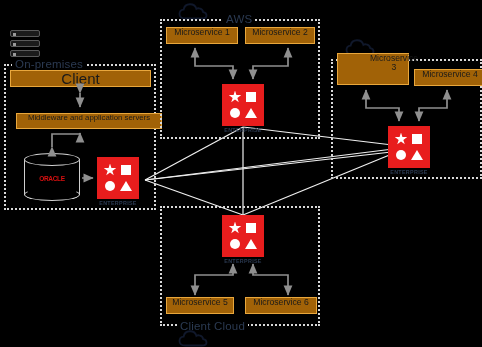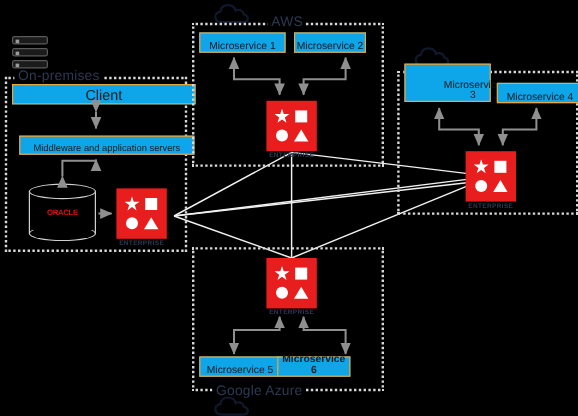--- a/index.html
+++ b/index.html
@@ -7,23 +7,23 @@
        font-family:"Liberation Sans", sans-serif;
        -webkit-font-smoothing:antialiased;}
   #stage{position:relative;width:482px;height:347px;background:#000;}
 
   
   .zone{position:absolute;border:2px dotted #d8d8d8;box-sizing:border-box;}
   .zone-label{position:absolute;color:#2b3a52;font-size:11.5px;
               letter-spacing:.2px;background:#000;padding:0 3px;white-space:nowrap;}
 
   
-  .msbox{position:absolute;box-sizing:border-box;background:#0ea5e9;
+  .msbox{position:absolute;box-sizing:border-box;background:#a16207;
          border:1.5px solid #e9a73c;color:#1a1a1a;font-size:8.6px;
-         display:flex;align-items:flex-end;justify-content:center;
+         display:flex;align-items:flex-start;justify-content:center;
          text-align:center;line-height:1.05;}
 
   .entbox{position:absolute;background:#e81d1d;box-sizing:border-box;}
   .entbox .grid{position:absolute;inset:0;display:grid;
         grid-template-columns:1fr 1fr;grid-template-rows:1fr 1fr;
         place-items:center;padding:5px;}
   .ent-label{position:absolute;left:50%;transform:translateX(-50%);
         top:100%;margin-top:1px;color:#2b3a52;font-size:5.4px;
         letter-spacing:.3px;white-space:nowrap;font-weight:bold;}
 
@@ -82,21 +82,21 @@
 
   <div class="servers" style="left:10px;top:30px;width:30px;">
     <div class="srv"></div>
       <div class="srv"></div>
       <div class="srv"></div>
   </div>
 
   <div class="zone" style="left:4px;top:64px;width:152px;height:146px;"></div>
   <div class="zone-label" style="left:12px;top:58px;">On-premises</div>
 
-  <div class="msbox" style="left:10px;top:70px;width:153px;height:17px;font-size:12px;">
+  <div class="msbox" style="left:10px;top:70px;width:141px;height:17px;font-size:15px;">
     <span>Client</span>
   </div>
 
   <div class="msbox" style="left:16px;top:113px;width:146px;height:16px;font-size:7.8px;">
     <span>Middleware and application servers</span>
   </div>
 
   <div class="db" style="left:24px;top:153px;width:56px;height:48px;">
     <div class="body"></div>
     <div class="bot"></div>
@@ -116,21 +116,21 @@
 
   <svg class="cloudicon" style="left:178px;top:2px;width:30px;height:18px;" viewBox="0 0 40 24">
     <path d="M10 22 Q2 22 2 16 Q2 11 7.5 10.3 Q8.5 3 16 3 Q23 3 24.5 9.2 Q26 8 28.5 8.4 Q33 9 33.5 13.4 Q38 14 38 18 Q38 22 32 22 Z" fill="none" stroke="#10182b" stroke-width="2.4"></path>
   </svg>
   <div class="zone" style="left:160px;top:19px;width:160px;height:120px;"></div>
   <div class="zone-label" style="left:175px;top:13px;margin-left:48px;">AWS</div>
 
   <div class="msbox" style="left:166px;top:27px;width:72px;height:17px;">
     <span>Microservice 1</span>
   </div>
-  <div class="msbox" style="left:245px;top:27px;width:60px;height:17px;">
+  <div class="msbox" style="left:245px;top:27px;width:70px;height:17px;">
     <span>Microservice 2</span>
   </div>
 
   <div class="entbox" style="left:222px;top:84px;width:42px;height:42px;">
     <div class="grid">
       <span class="g-star"></span>
       <span class="g-sq"></span>
       <span class="g-cir"></span>
       <span class="g-tri"></span>
     </div>
@@ -154,39 +154,39 @@
     <div class="grid">
       <span class="g-star"></span>
       <span class="g-sq"></span>
       <span class="g-cir"></span>
       <span class="g-tri"></span>
     </div>
     <div class="ent-label">ENTERPRISE</div>
   </div>
 
   <div class="zone" style="left:160px;top:206px;width:160px;height:120px;"></div>
-  <div class="zone-label" style="left:177px;top:320px;">Google Azure</div>
+  <div class="zone-label" style="left:177px;top:320px;">Client Cloud</div>
   <svg class="cloudicon" style="left:178px;top:329px;width:30px;height:18px;" viewBox="0 0 40 24">
     <path d="M10 22 Q2 22 2 16 Q2 11 7.5 10.3 Q8.5 3 16 3 Q23 3 24.5 9.2 Q26 8 28.5 8.4 Q33 9 33.5 13.4 Q38 14 38 18 Q38 22 32 22 Z" fill="none" stroke="#10182b" stroke-width="2.4"></path>
   </svg>
 
   <div class="entbox" style="left:222px;top:215px;width:42px;height:42px;">
     <div class="grid">
       <span class="g-star"></span>
       <span class="g-sq"></span>
       <span class="g-cir"></span>
       <span class="g-tri"></span>
     </div>
     <div class="ent-label">ENTERPRISE</div>
   </div>
 
   <div class="msbox" style="left:166px;top:297px;width:68px;height:17px;">
     <span>Microservice 5</span>
   </div>
-  <div class="msbox" style="left:231px;top:297px;width:61px;height:17px;font-weight:bold;">
+  <div class="msbox" style="left:245px;top:297px;width:72px;height:17px;">
     <span>Microservice 6</span>
   </div>
 
   <svg class="layer">
     <defs>
       <marker id="ah" markerWidth="7" markerHeight="7" refX="5.6" refY="3" orient="auto" markerUnits="strokeWidth">
         <path d="M0,0.4 L6,3 L0,5.6 z" fill="#8f8f8f"></path>
       </marker>
       <marker id="ahd" markerWidth="7" markerHeight="7" refX="5.6" refY="3" orient="auto" markerUnits="strokeWidth">
         <path d="M0,0.4 L6,3 L0,5.6 z" fill="#9a9a9a"></path>

